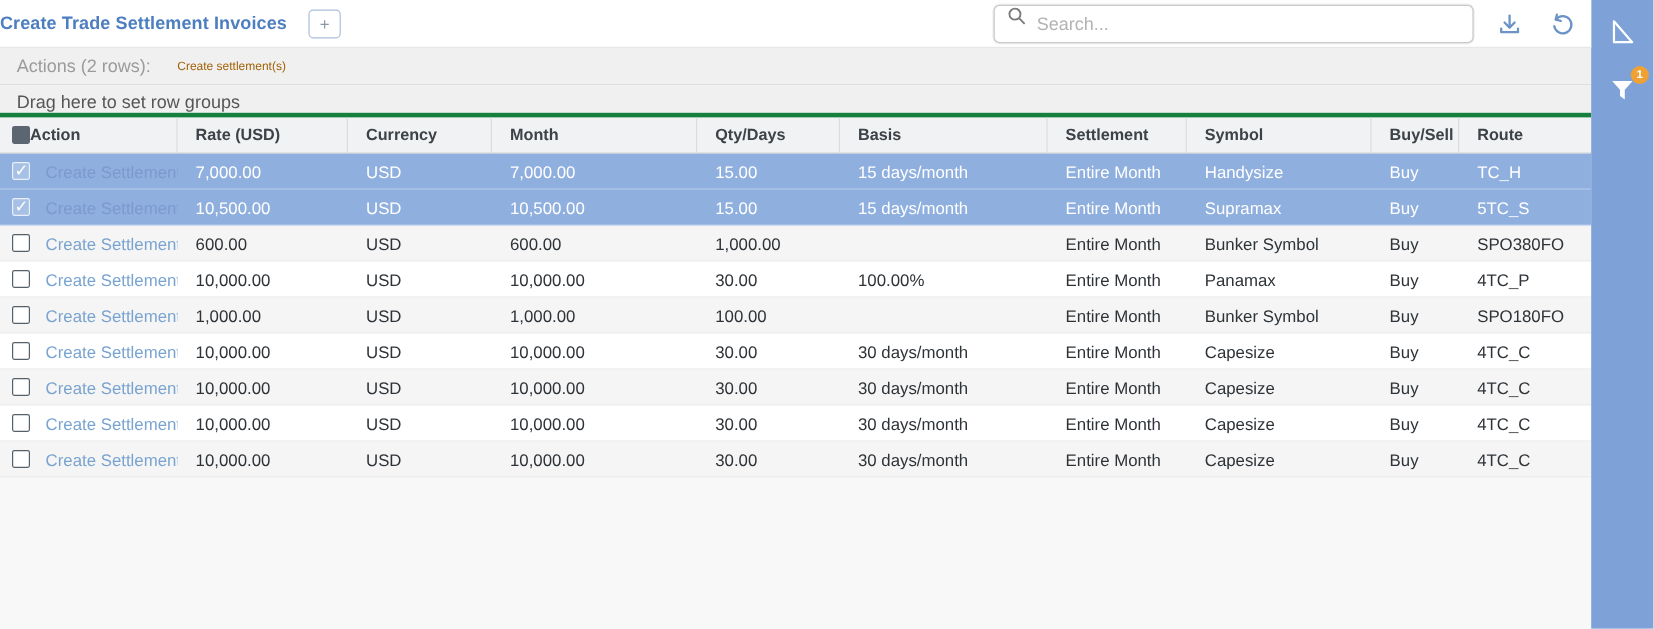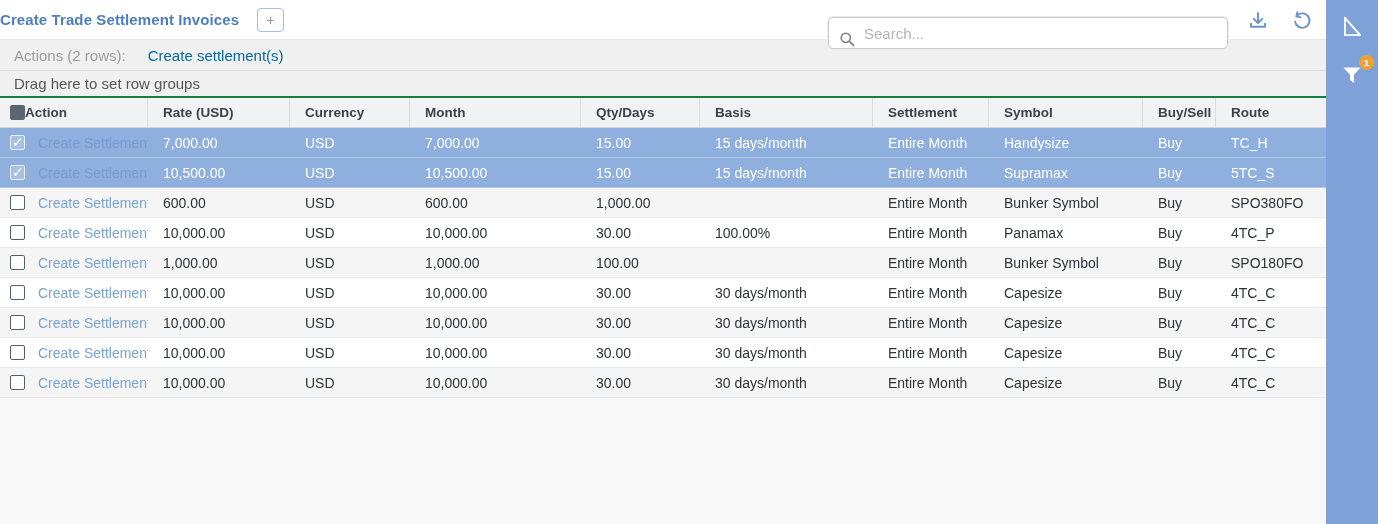--- a/index.html
+++ b/index.html
@@ -10,41 +10,41 @@
   }
   .app { width:1378px; height:524px; position:relative; display:flex; }
   .main { width:1326px; height:524px; display:flex; flex-direction:column; background:#f8f8f8; }
 
   
   .titlebar { height:40px; background:#fff; border-bottom:1px solid #e7e7e7;
     display:flex; align-items:center; position:relative; flex:0 0 auto; }
   .page-title { color:#4d7ec0; font-weight:bold; font-size:15px; letter-spacing:.1px; }
   .add-btn { margin-left:18px; width:27px; height:24px; border:1px solid #a9bfdc; border-radius:4px;
     background:#fff; color:#8b97a8; font-size:14px; line-height:22px; text-align:center; cursor:pointer; }
-  .searchwrap { position:absolute; left:828px; top:17px; width:400px; height:32px;
+  .searchwrap { position:absolute; left:828px; top:4px; width:400px; height:32px;
     border:1px solid #c9c9c9; border-radius:5px; background:#fff;
-    box-shadow:0 0 0 1px #efefef; display:flex; align-items:flex-end; }
+    box-shadow:0 0 0 1px #efefef; display:flex; align-items:flex-start; }
   .searchwrap svg { margin-left:10px; flex:0 0 auto; }
   .searchwrap input { border:none; outline:none; flex:1; height:100%; font-size:15px;
     font-family:inherit; color:#444; padding:0 8px; background:transparent; }
   .searchwrap input::placeholder { color:#b3b3b3; }
   .tbicon { position:absolute; top:7px; width:30px; height:28px; display:flex;
     align-items:center; justify-content:center; cursor:pointer; }
   .tbicon.download { left:1243px; }
   .tbicon.undo { left:1287px; }
 
   
   .actionsbar { height:31px; background:#f0f0f0; border-bottom:1px solid #dedede;
     display:flex; align-items:center; flex:0 0 auto; }
   .actions-label { color:#9b9b9b; font-size:15px; margin-left:14px; }
-  .actions-link { color:#0369a1; font-size:15px; margin-left:22px; cursor:pointer; text-decoration:none; }
-
-  
-  .dragbar { height:27px; background:#f0f0f0; border-bottom:2px solid #15803d;
-    display:flex; align-items:center; flex:0 0 auto; }
+  .actions-link { color:#a16207; font-size:10px; margin-left:22px; cursor:pointer; text-decoration:none; }
+
+  
+  .dragbar { height:27px; background:#f0f0f0; border-bottom:4px solid #15803d;
+    display:flex; align-items:flex-end; flex:0 0 auto; }
   .drag-label { color:#565656; font-size:15px; margin-left:14px; }
 
   
   .thead { height:30px; background:#f1f2f3; border-bottom:1px solid #d6d6d6;
     display:flex; align-items:stretch; flex:0 0 auto; }
   .th { display:flex; align-items:center; font-weight:bold; font-size:13.5px; color:#3c4247;
     padding-left:15px; border-right:1px solid #dcdcdc; overflow:hidden; white-space:nowrap; }
   .th:last-child { border-right:none; }
   .th.c-action { padding-left:10px; }
 

